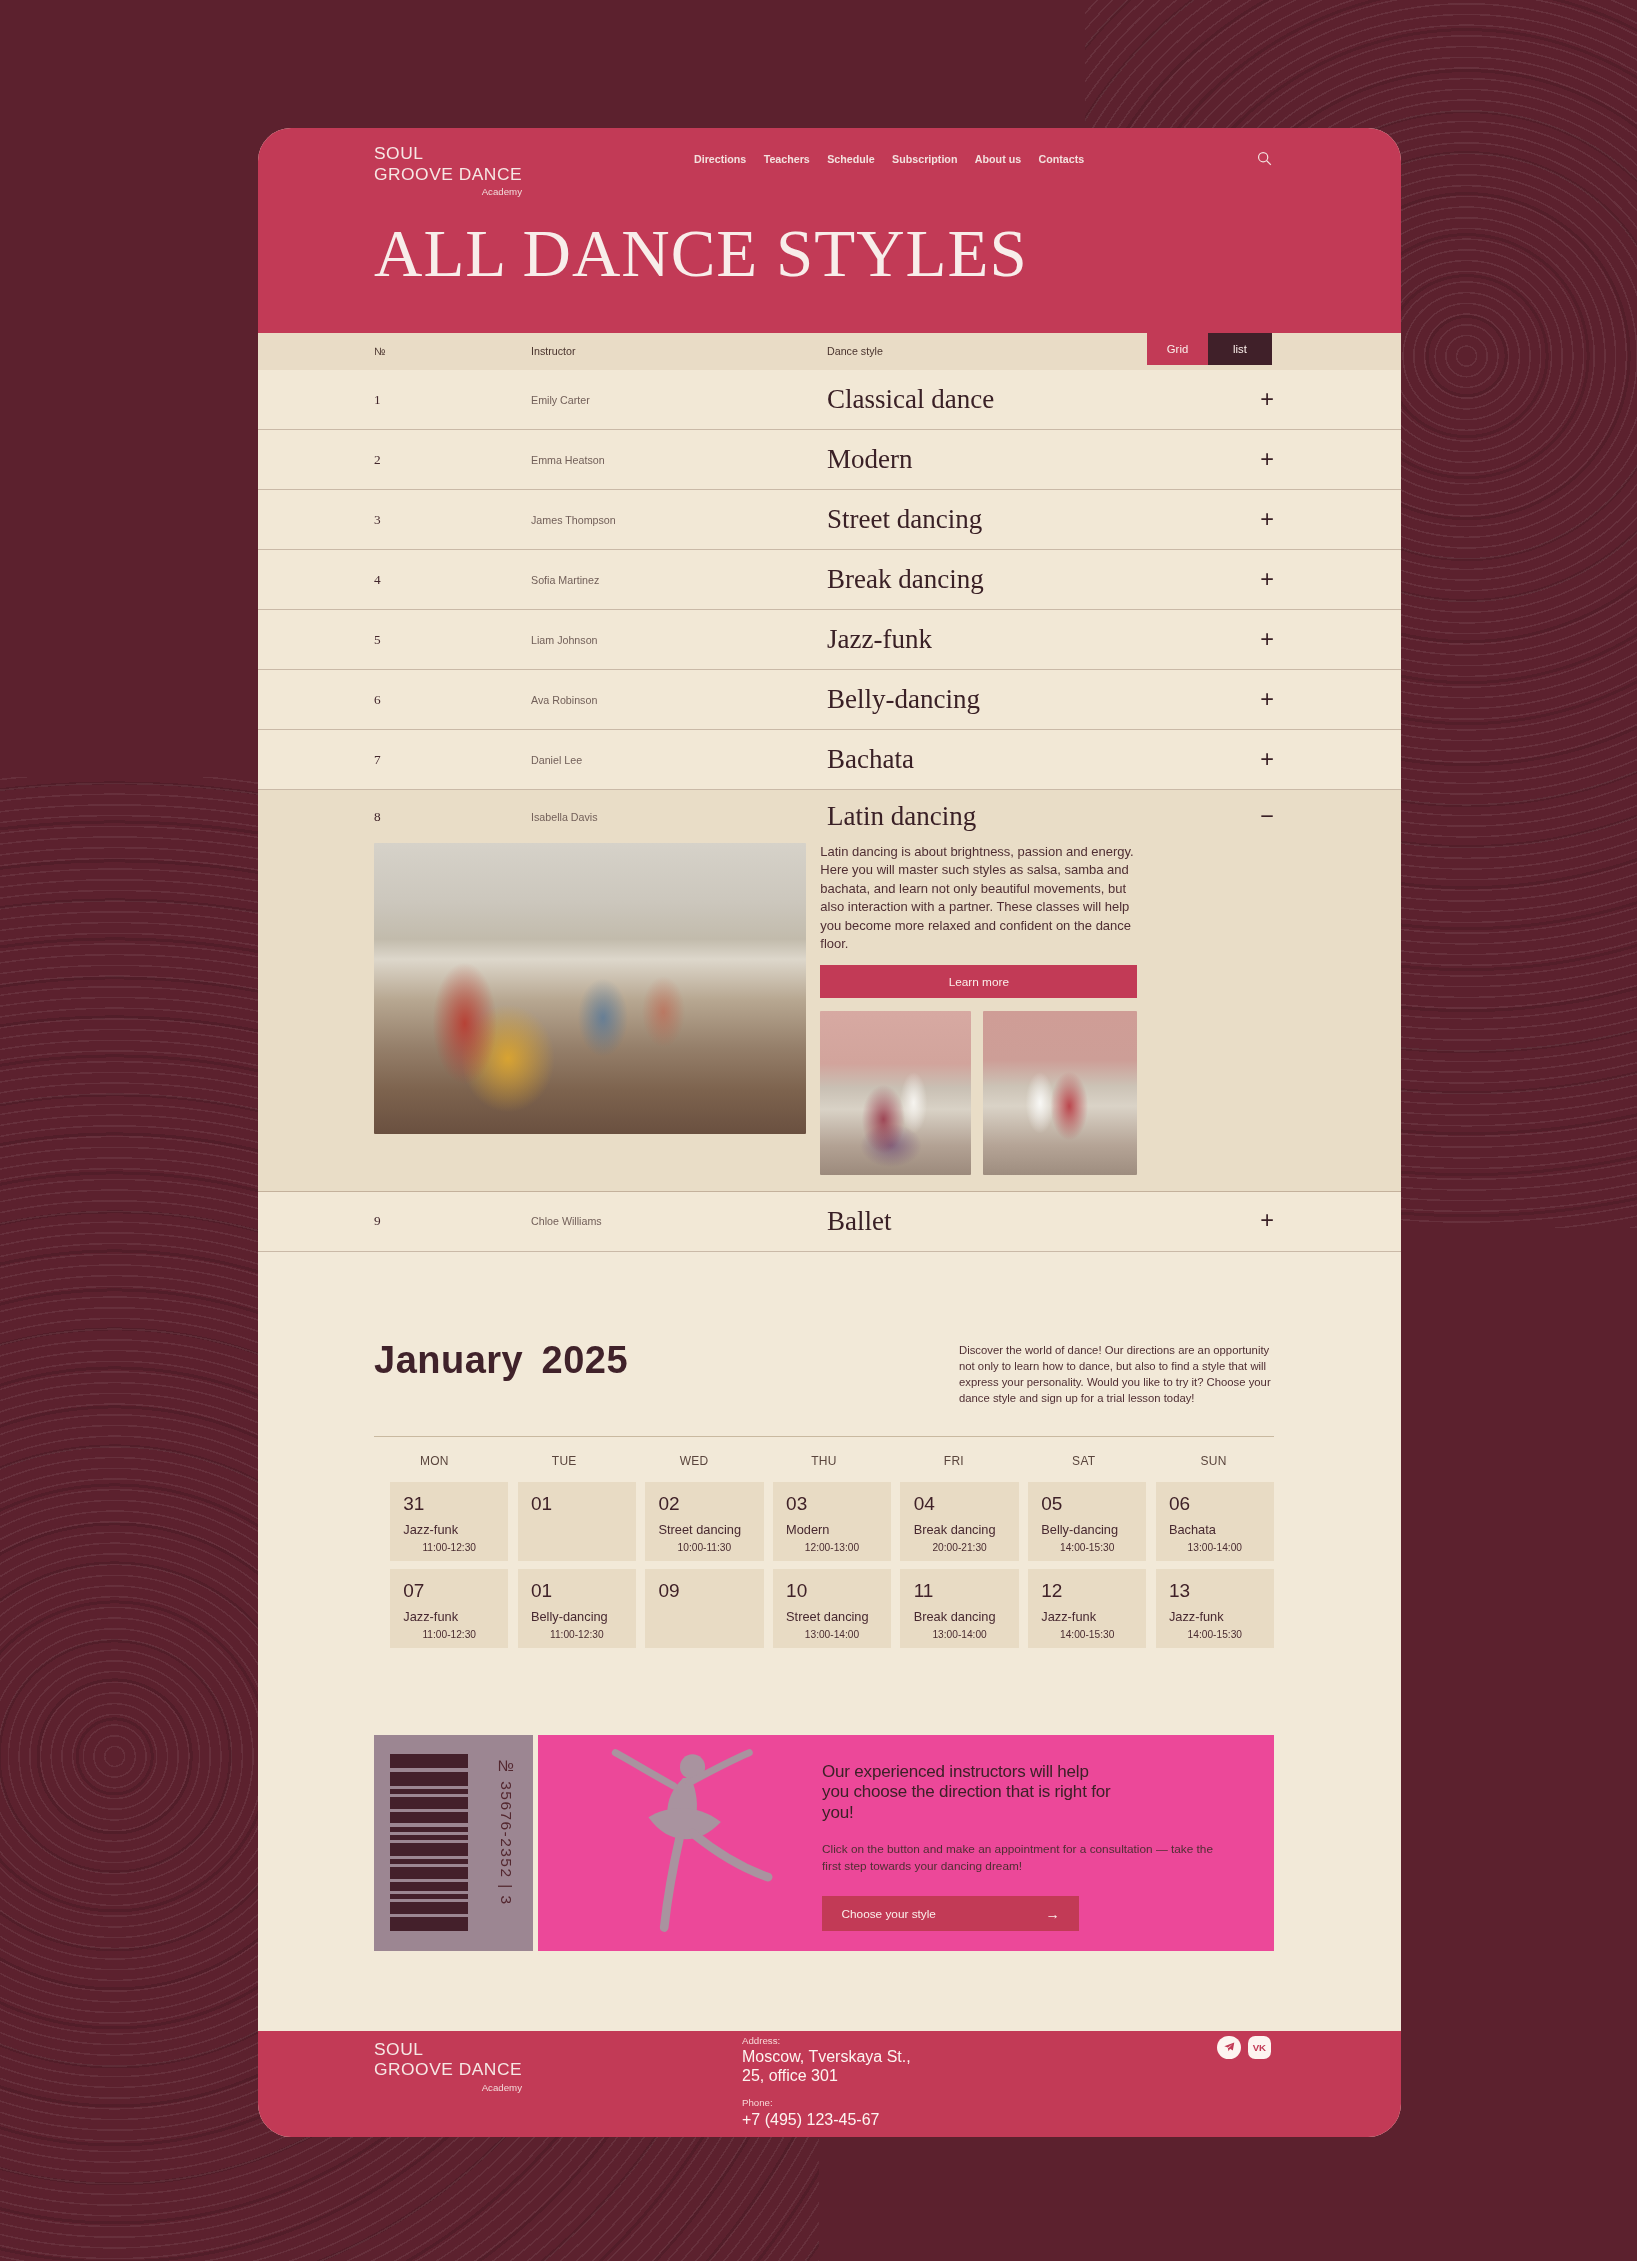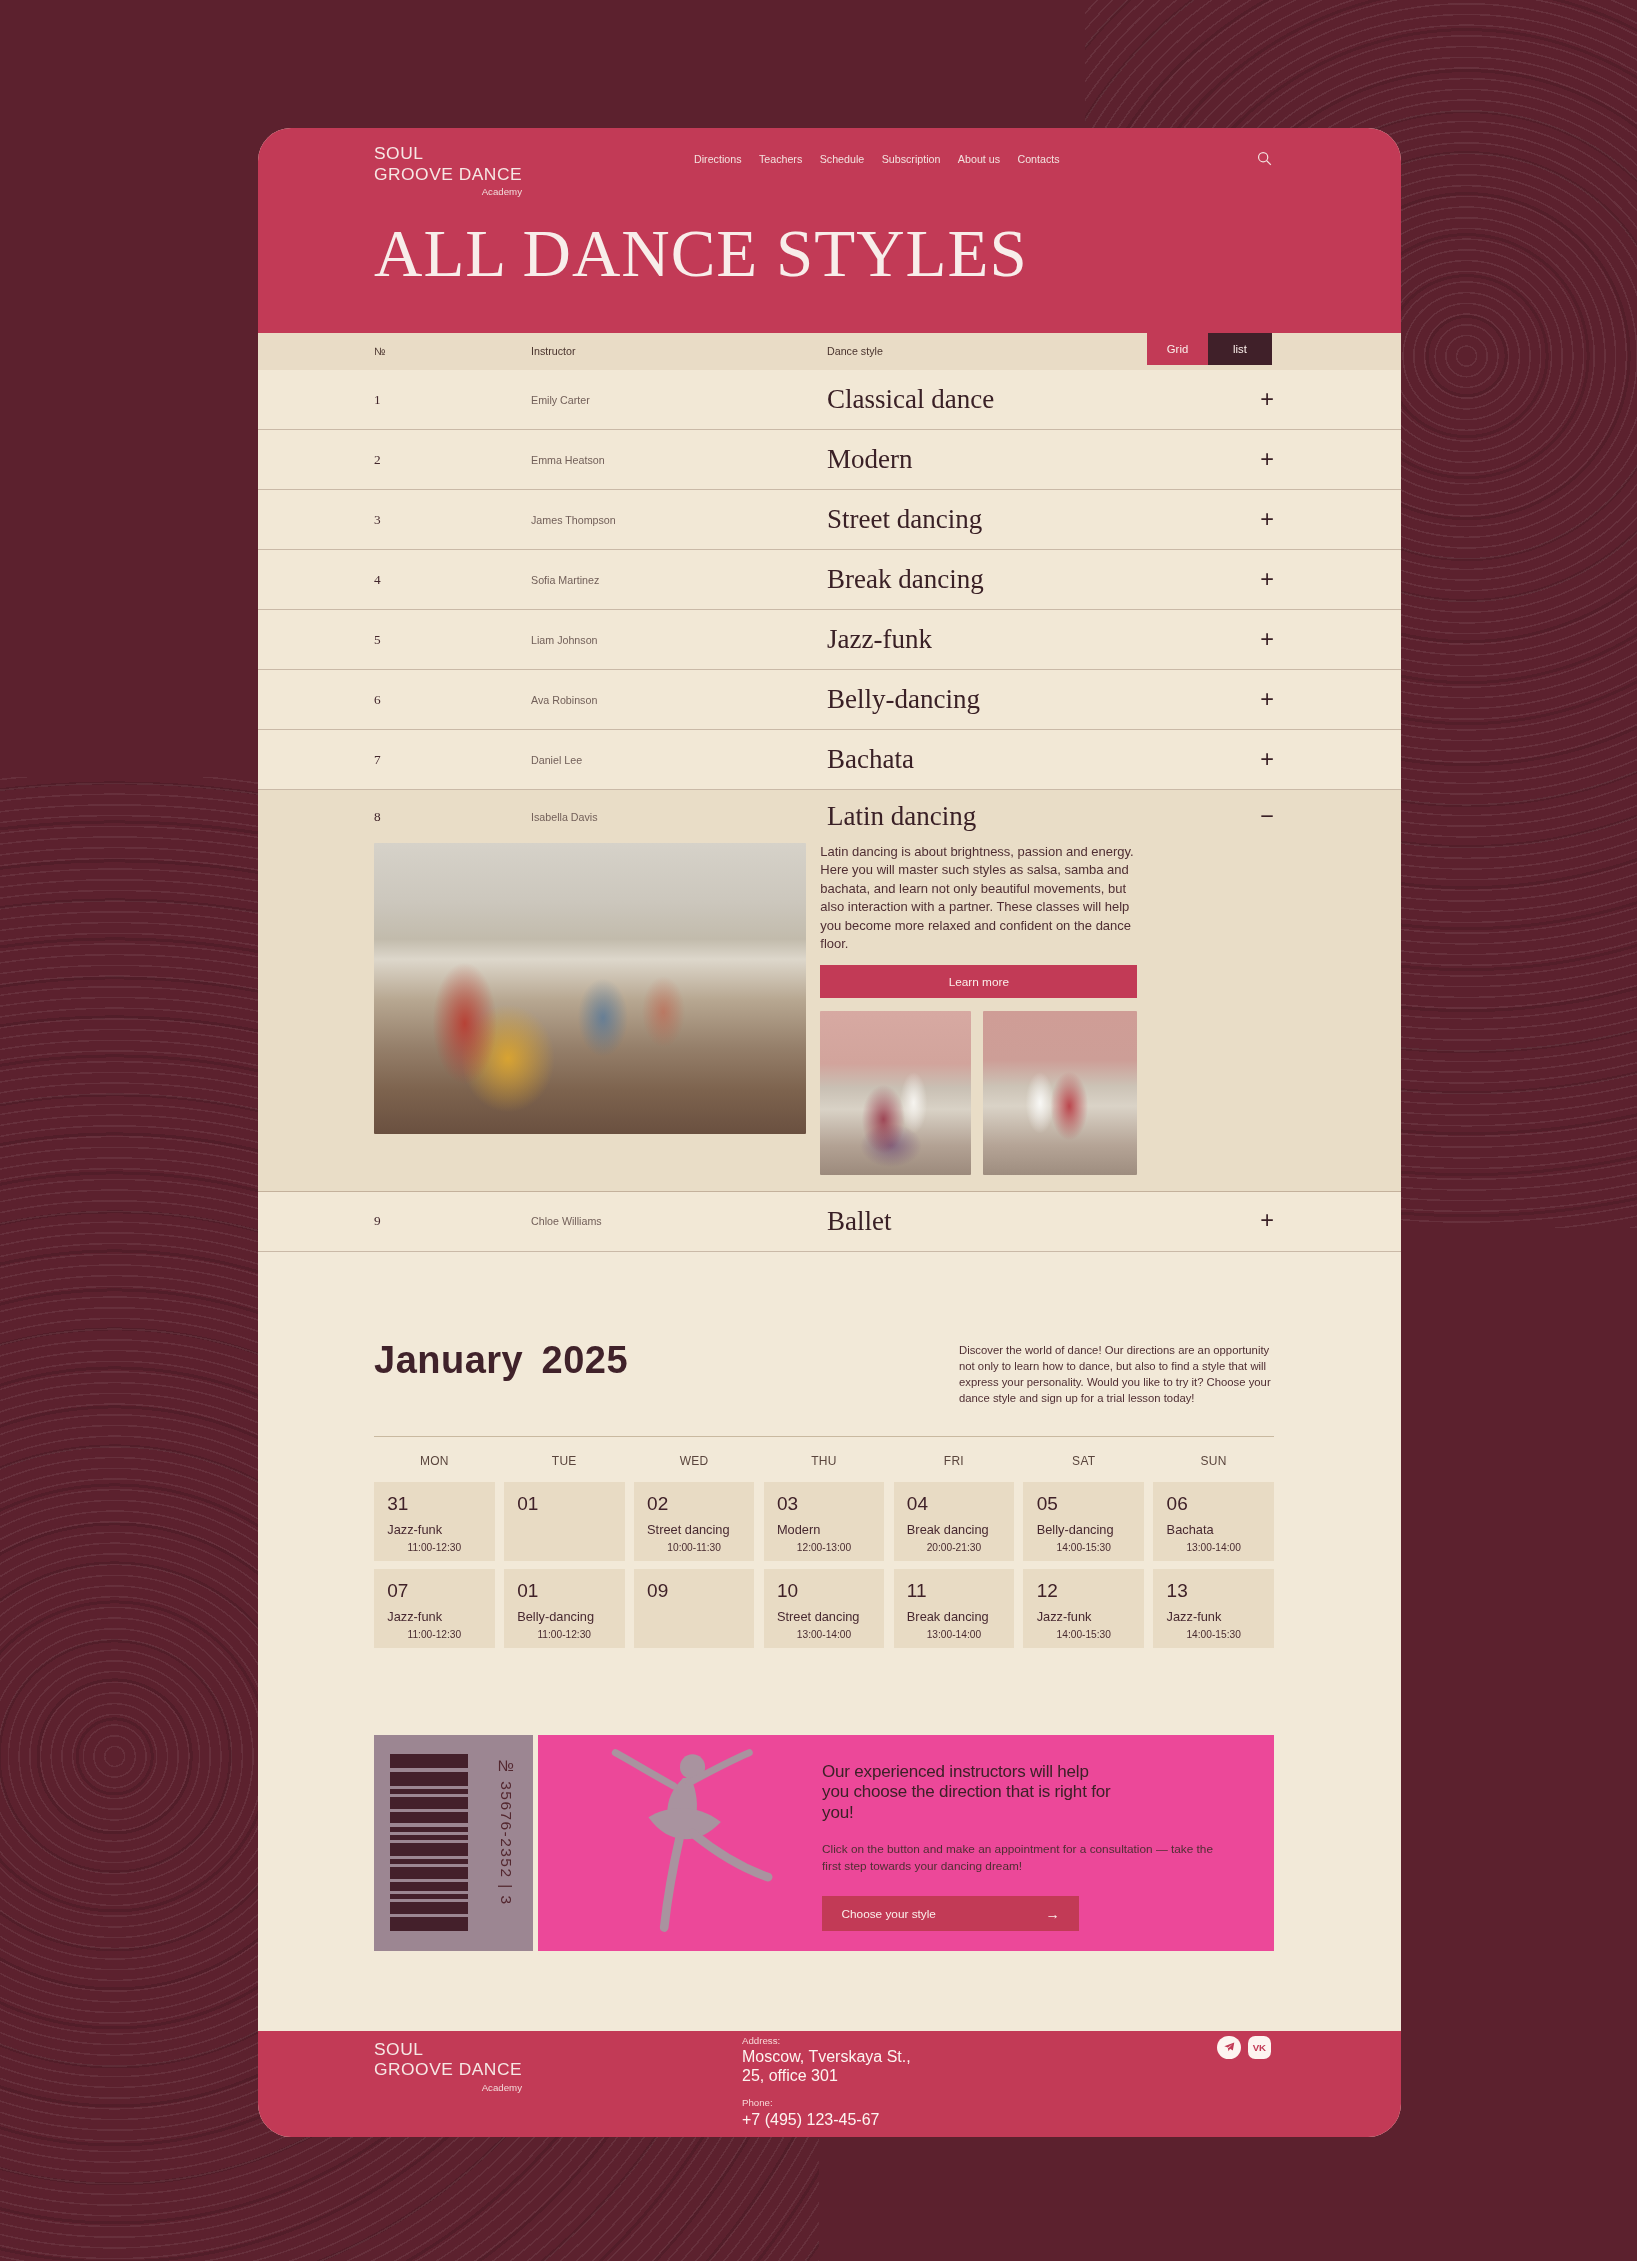--- a/index.html
+++ b/index.html
@@ -33,21 +33,21 @@
     left:258px; top:128px; width:1143px; height:2009px;
     background:#f2e9d8; border-radius:33px; overflow:hidden;
   }
 
   
   .header { position:relative; height:205px; background:#c23a56; }
   .logo { position:absolute; left:116px; top:15.4px; color:#f6e7e4; }
   .logo .l1, .logo .l2 { font-size:17.4px; letter-spacing:0.5px; line-height:20.5px; font-weight:400; }
   .logo .sub { display:block; text-align:right; font-size:9.7px; opacity:0.92; margin-top:2px; }
   .nav { position:absolute; left:436px; top:24.6px; display:flex; gap:17.4px; }
-  .nav span { color:#f3e1de; font-size:10.7px; cursor:pointer; white-space:nowrap; }
+  .nav span { color:#f3e1de; font-size:10.7px; cursor:pointer; white-space:nowrap;font-weight:bold; }
   .search { position:absolute; right:128px; top:21.5px; width:17.4px; height:17.4px; cursor:pointer; }
   .hero-title {
     position:absolute; left:116px; top:90px;
     font-size:67px; line-height:1.05; color:#f8edea; font-weight:400; letter-spacing:1px;
   }
 
   
   .tbar { position:relative; height:37px; background:#e9dcc6; }
   .tbar .h { position:absolute; top:12.3px; font-size:10.7px; color:#4a342e; }
   .h-num { left:116px; } .h-instr { left:273px; } .h-style { left:569px; }
@@ -110,21 +110,21 @@
   }
 
   
   .schedule { padding:87px 127px 0 116px; }
   .sched-top { display:flex; justify-content:space-between; align-items:flex-start; }
   .sched-title { font-size:38px; color:#40222a; letter-spacing:0.5px; word-spacing:7.2px; }
   .sched-intro { width:315px; font-size:11.3px; line-height:1.42; color:#4f2e33; margin-top:3.1px; }
   .sched-divider { margin-top:30px; border:none; border-top:0.5px solid #c9b9a0; }
   .day-row { display:grid; grid-template-columns:repeat(7,1fr); gap:9.2px; margin-top:17.4px; }
   .day-row span { font-size:12px; letter-spacing:0.3px; color:#5a453d;text-align:center; }
-  .cal-week { display:grid; grid-template-columns:repeat(7,1fr); gap:9.2px; margin-top:13.3px; }
+  .cal-week { display:grid; grid-template-columns:repeat(7,1fr); gap:9.2px; margin-top:13.3px;margin-left:16px; }
   .cal-week + .cal-week { margin-top:8.2px; }
   .cal-cell { background:#e8dbc4; height:79px; padding:11.3px 13.3px; }
   .cal-date { font-size:19px; color:#3f2128; }
   .cal-style { font-size:12.8px; color:#472830; margin-top:7.2px; }
   .cal-time { font-size:10.2px; color:#4a2c31; margin-top:4.6px;text-align:center; }
 
   
   .ticket { display:flex; gap:5.1px; margin:87px 127px 0 116px; height:216px; }
   .stub { position:relative; width:159px; background:#9c8692; flex:none; }
   .barcode {

